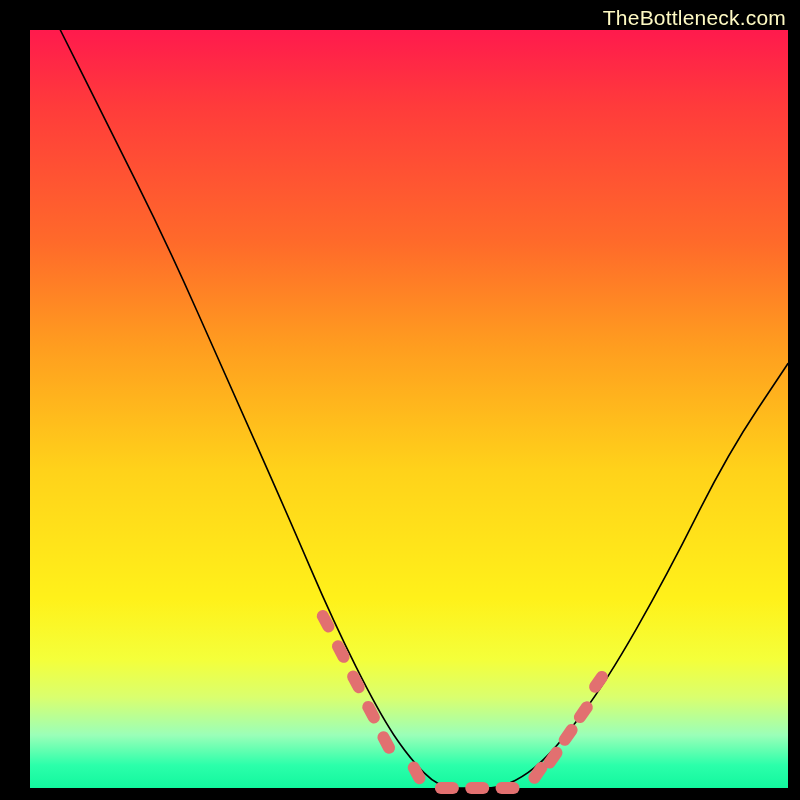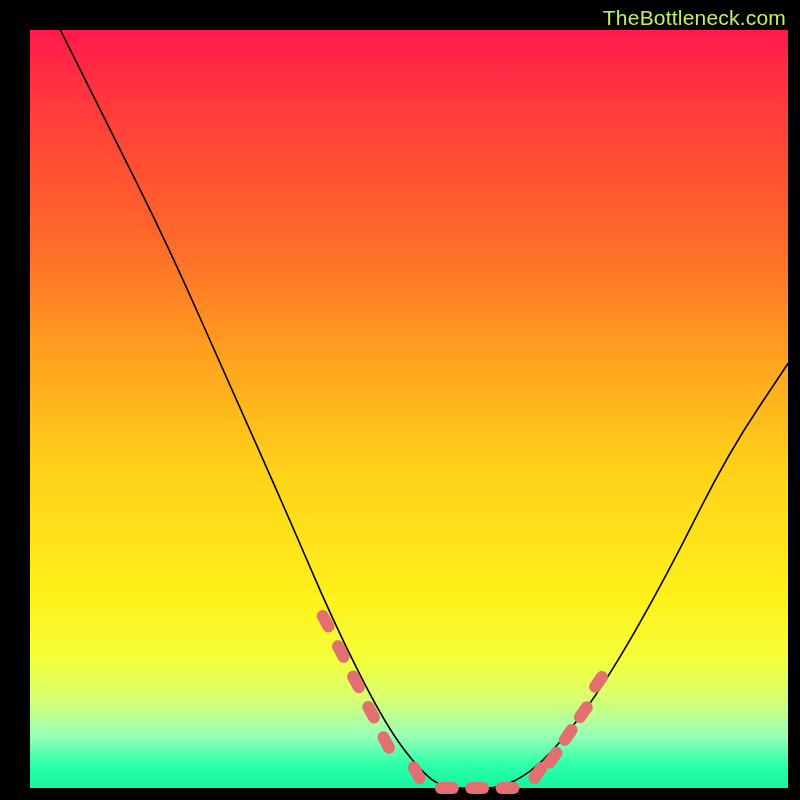--- a/index.html
+++ b/index.html
@@ -35,21 +35,21 @@
       #daff6e 88%,
       #9bffb8 93%,
       #2bffaa 97%,
       #12f79e 100%
     );
   }
   .watermark {
     position: absolute;
     top: 6px;
     right: 14px;
-    color: #bef264;
+    color: #fef9c3;
     font-size: 21px;
     font-weight: 500;
     letter-spacing: 0.2px;
     user-select: none;
   }
   svg.overlay {
     position: absolute;
     left: 0;
     top: 0;
     width: 758px;

